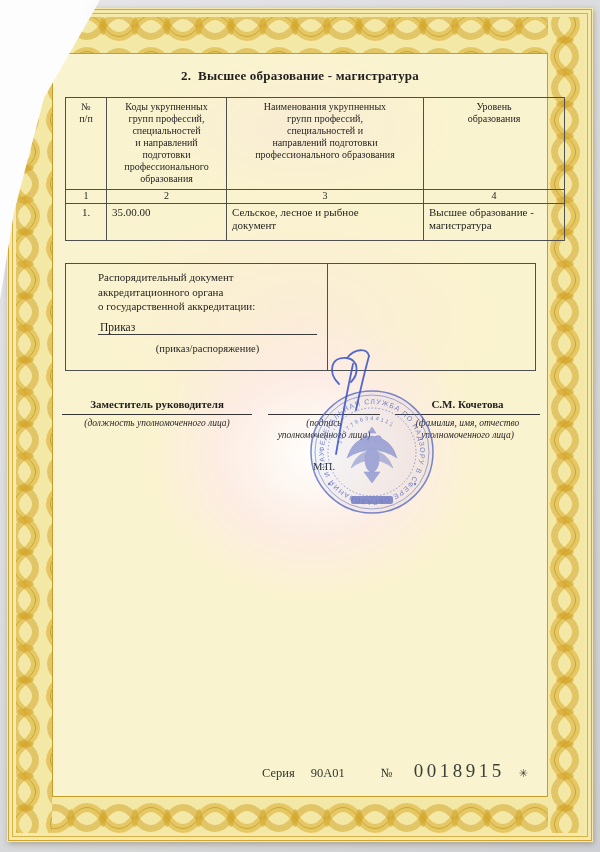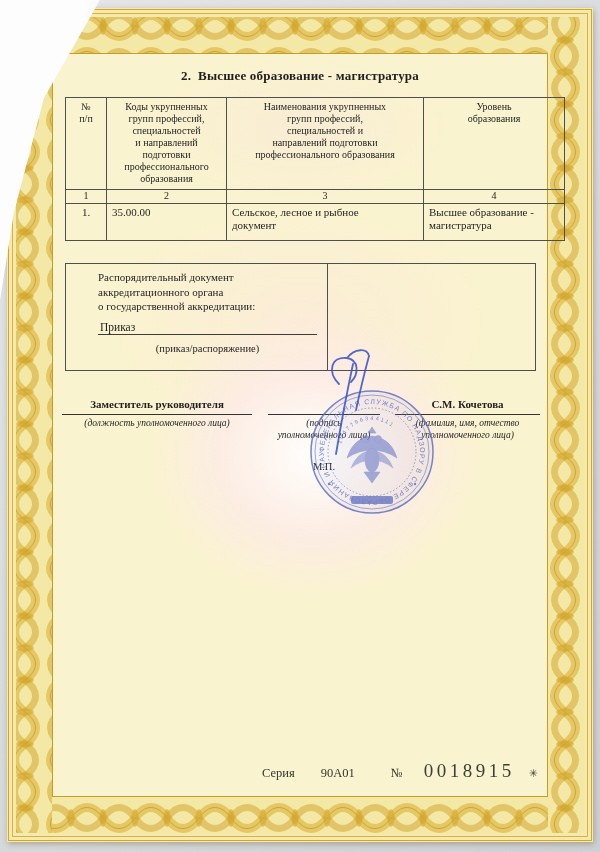--- a/index.html
+++ b/index.html
@@ -48,21 +48,21 @@
   .sig-name{left:342px;width:145px;}
   .sig-main{font-weight:bold;font-size:11px;text-align:center;
             border-bottom:1px solid #333;padding-bottom:2px;min-height:14px;}
   .sig-cap{font-size:9.5px;text-align:center;margin-top:2px;line-height:1.3;font-style:italic;}
   .mp{text-align:center;font-size:10.5px;margin-top:19px;}
   
   .seal-svg{position:absolute;left:204px;top:284px;pointer-events:none;}
   
   .series{position:absolute;left:209px;top:706px;display:flex;align-items:baseline;
           font-size:12.5px;color:#33372f;}
-  .series .v{margin-left:26px;}
+  .series .v{margin-left:16px;}
   .series .ns{margin-left:36px;}
   .series .num{margin-left:21px;font-size:19px;letter-spacing:3.5px;color:#3a3f38;}
   .series .star{margin-left:14px;font-size:11px;color:#44483f;}
   
   .corner-sheet{position:absolute;left:0;top:0;width:130px;height:315px;
     background:linear-gradient(103deg,#fdfdfe 42%,#ededf0 68%,#d9d9de 92%);
     clip-path:polygon(0 0,100px 0,44px 98px,14px 212px,0 300px);
     filter:drop-shadow(3px 2px 3px rgba(50,50,60,.4));}
 </style>
 </head>

